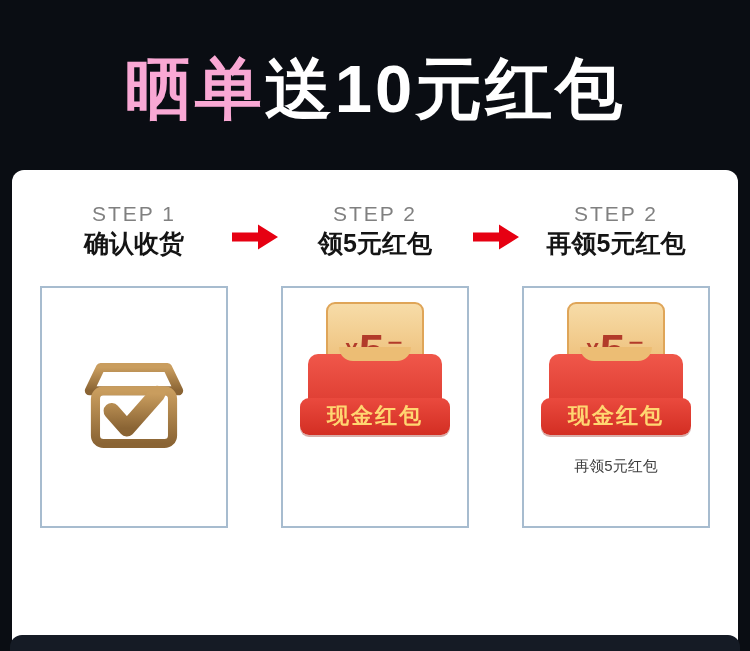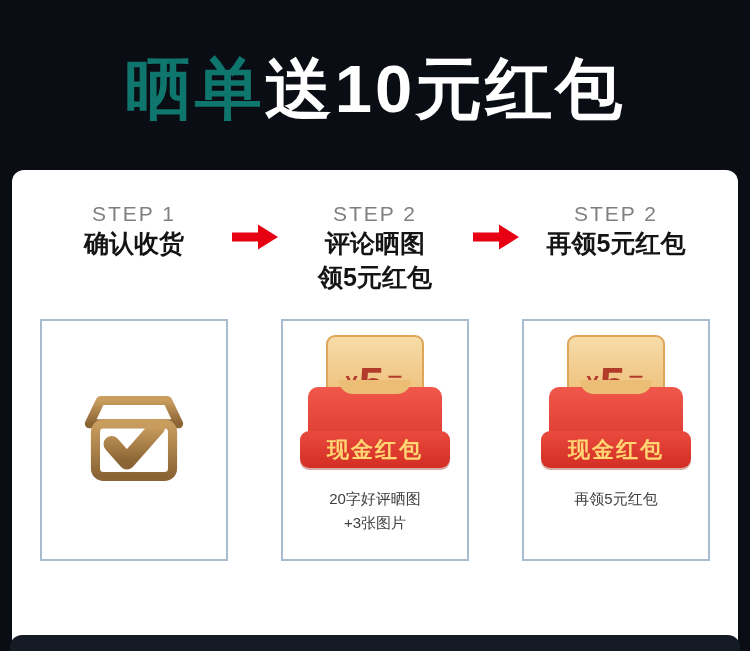--- a/index.html
+++ b/index.html
@@ -14,21 +14,21 @@
   
   .main-title {
     padding-top:50px;
     text-align:center;
     font-size:67px;
     font-weight:900;
     letter-spacing:3px;
     line-height:1.15;
     white-space:nowrap;
   }
-  .title-hl   { color:#0f766e; }
+  .title-hl   { color:#f9a8d4; }
   .title-rest { color:#ffffff;margin-top:36px; }
 
   
   .promo-card {
     position:absolute;
     left:12px; right:12px;
     top:170px; height:564px;
     background:#ffffff;
     border-radius:12px;
   }
@@ -156,21 +156,20 @@
     </div>
 
     <div class="step-arrow">
       <svg width="46" height="26" viewBox="0 0 46 26">
         <path d="M0 8.5 H26 V0.5 L46 13 L26 25.5 V17.5 H0 Z" fill="#e60012"></path>
       </svg>
     </div>
 
     <div class="step-col">
       <div class="step-label">STEP 2</div>
-      <div class="step-line">评论晒图</div>
       <div class="step-line">领5元红包</div>
     </div>
 
     <div class="step-arrow">
       <svg width="46" height="26" viewBox="0 0 46 26">
         <path d="M0 8.5 H26 V0.5 L46 13 L26 25.5 V17.5 H0 Z" fill="#e60012"></path>
       </svg>
     </div>
 
     <div class="step-col">
@@ -200,24 +199,20 @@
       <div class="envelope">
         <div class="env-card">
           <div class="env-amount">
             <span class="env-currency">¥</span>
             <span class="env-number">5</span>
             <span class="env-unit">元</span>
           </div>
         </div>
         <div class="env-pocket"></div>
         <div class="env-banner">现金红包</div>
-      </div>
-      <div class="box-caption">
-        <div>20字好评晒图</div>
-        <div>+3张图片</div>
       </div>
     </div>
 
     <div class="promo-box top-content">
       <div class="envelope">
         <div class="env-card">
           <div class="env-amount">
             <span class="env-currency">¥</span>
             <span class="env-number">5</span>
             <span class="env-unit">元</span>

